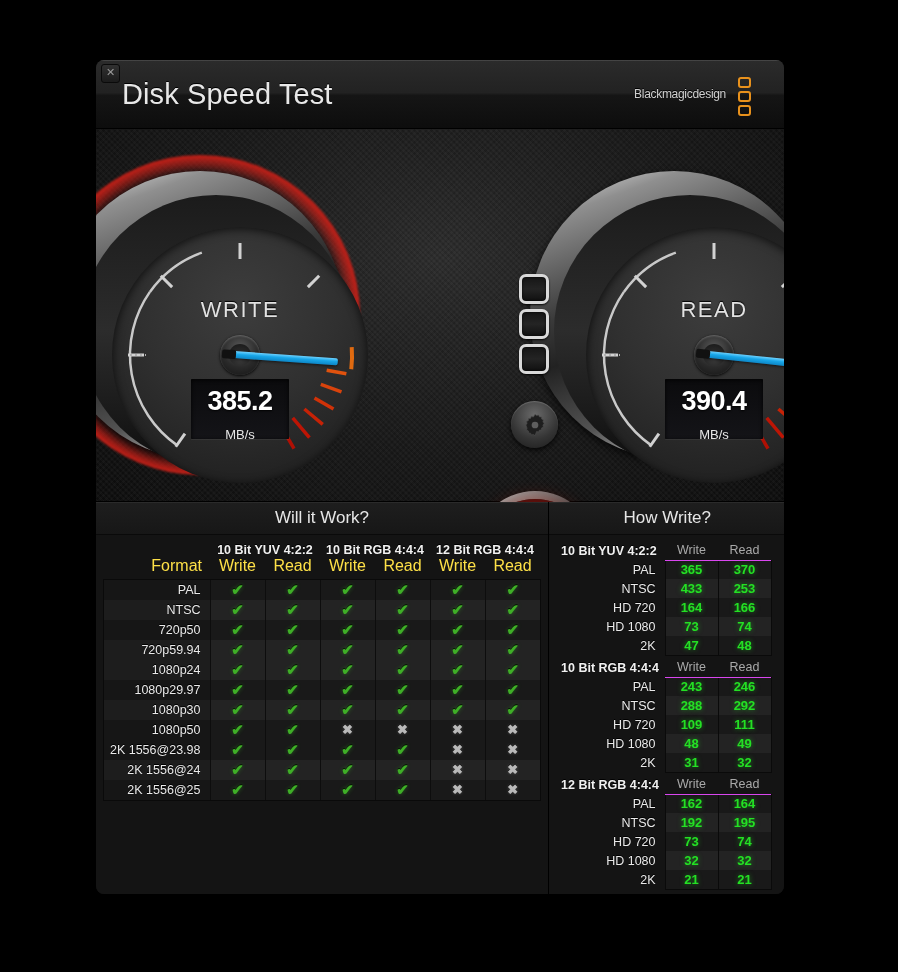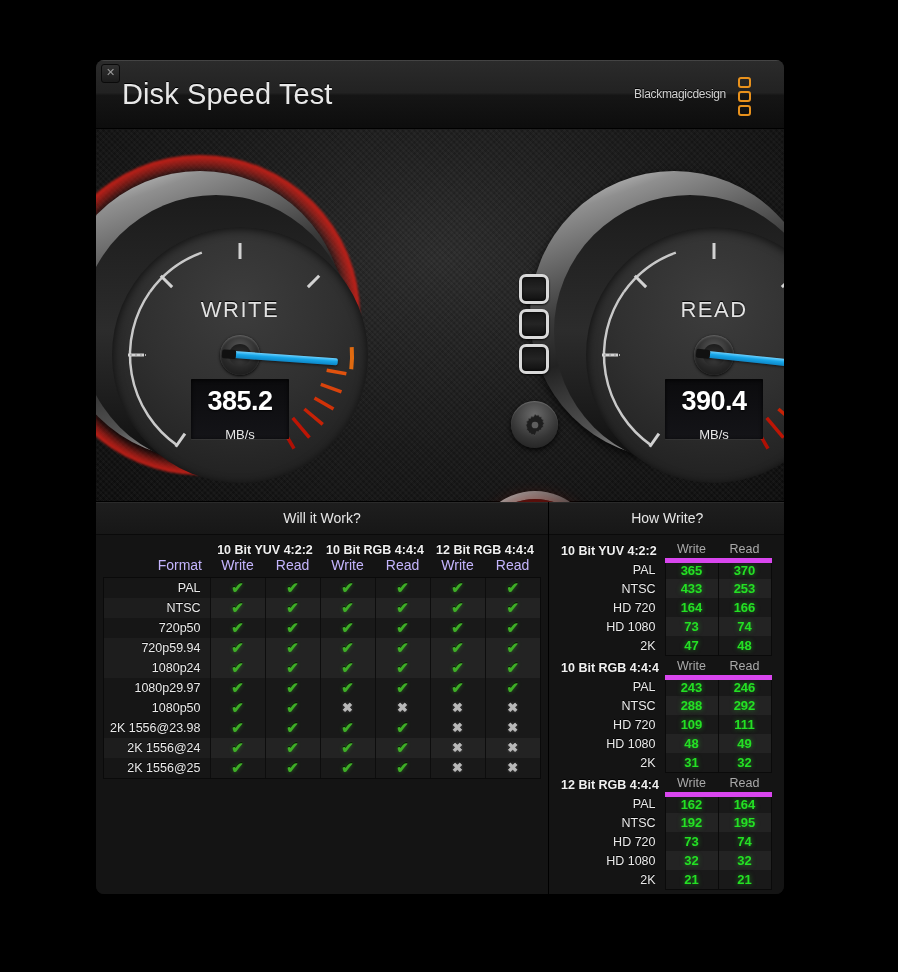--- a/index.html
+++ b/index.html
@@ -104,31 +104,31 @@
     display:flex;flex-direction:column;align-items:center;justify-content:center;}
   .startinner .sub{font-size:11.5px;color:#e2e2e2;letter-spacing:.6px;text-shadow:0 -1px 1px rgba(0,0,0,.8);}
   .startinner .main{font-size:27px;font-weight:bold;color:#fff;letter-spacing:.5px;margin-top:-1px;
     text-shadow:0 -1px 2px rgba(0,0,0,.85);}
 
   
   .bottom{position:relative;height:393px;background:#141414;display:flex;}
   .panel{position:relative;}
   .panel.left{width:452px;border-right:1px solid #000;}
   .panel.right{flex:1;}
-  .panelhead{height:32px;line-height:32px;text-align:center;font-size:14px;color:#e6e6e6;
+  .panelhead{height:32px;line-height:32px;text-align:center;font-size:17px;color:#e6e6e6;
     background:linear-gradient(#1e1e1e,#171717);
     border-bottom:1px solid #0a0a0a;box-shadow:inset 0 1px 0 rgba(255,255,255,.06);}
 
   
   table{border-collapse:collapse;}
   .wtable{margin:0 8px;width:436px;table-layout:fixed;}
   .wtable th,.wtable td{padding:0;}
   .grouphdr th{font-size:12.5px;font-weight:bold;color:#f0f0f0;text-align:center;padding-top:8px;
     text-shadow:0 -1px 0 #000;}
-  .subhdr th{font-size:14px;color:#c4b5fd;text-align:center;padding-bottom:5px;font-weight:normal;}
+  .subhdr th{font-size:16px;color:#fde047;text-align:center;padding-bottom:5px;font-weight:normal;}
   .subhdr th.fmt{text-align:right;padding-right:8px;}
   .wtable td.fmt{text-align:right;padding-right:9px;font-size:12.5px;color:#e9e9e9;
     text-shadow:0 -1px 0 #000;white-space:nowrap;}
   .wtable tbody tr{height:20px;}
   .wtable tbody tr.odd td.cell{background:#191919;}
   .wtable tbody tr.even td.cell{background:#232323;}
   .wtable tbody tr.odd td.fmt{background:#161616;}
   .wtable tbody tr.even td.fmt{background:#1d1d1d;}
   .wtable td.cell{text-align:center;border-left:1px solid #0d0d0d;}
   .wtable tbody{box-shadow:0 0 0 1px #0a0a0a;}
@@ -143,21 +143,21 @@
   .ftable td{padding:0;font-size:12.5px;}
   .ftable td.grp{font-weight:bold;color:#f0f0f0;text-align:left;padding-left:2px;text-shadow:0 -1px 0 #000;}
   .ftable td.colh{color:#a9a9a9;text-align:center;}
   .ftable td.fmt{text-align:right;padding-right:9px;color:#e9e9e9;text-shadow:0 -1px 0 #000;}
   .ftable td.num{text-align:center;color:#24e024;font-weight:bold;font-size:13px;
     text-shadow:0 0 5px rgba(30,230,30,.5);}
   .ftable tr.odd td.num{background:#191919;}
   .ftable tr.even td.num{background:#232323;}
   .ftable td.num.w{border-left:1px solid #0a0a0a;}
   .ftable td.num.r{border-left:1px solid #0a0a0a;border-right:1px solid #0a0a0a;}
-  .ftable tr.first td.num{border-top:5px solid #d946ef;}
+  .ftable tr.first td.num{border-top:1px solid #d946ef;}
   .ftable tr.last td.num{border-bottom:1px solid #0a0a0a;}
   .ftable tr.spacer{height:3px;}
 </style>
 </head>
 <body>
 
 <div id="app">
 
   <div class="titlebar">
     <div class="closebtn">✕</div>
@@ -358,20 +358,29 @@
             </tr>
             <tr class="odd">
               <td class="fmt">1080p29.97</td>
               <td class="cell"><span class="ok">✔</span></td>
               <td class="cell"><span class="ok">✔</span></td>
               <td class="cell"><span class="ok">✔</span></td>
               <td class="cell"><span class="ok">✔</span></td>
               <td class="cell"><span class="ok">✔</span></td>
               <td class="cell"><span class="ok">✔</span></td>
             </tr>
+            <tr class="even">
+              <td class="fmt">1080p30</td>
+              <td class="cell"><span class="ok">✔</span></td>
+              <td class="cell"><span class="ok">✔</span></td>
+              <td class="cell"><span class="ok">✔</span></td>
+              <td class="cell"><span class="ok">✔</span></td>
+              <td class="cell"><span class="ok">✔</span></td>
+              <td class="cell"><span class="ok">✔</span></td>
+            </tr>
             <tr class="odd">
               <td class="fmt">1080p50</td>
               <td class="cell"><span class="ok">✔</span></td>
               <td class="cell"><span class="ok">✔</span></td>
               <td class="cell"><span class="no">✖</span></td>
               <td class="cell"><span class="no">✖</span></td>
               <td class="cell"><span class="no">✖</span></td>
               <td class="cell"><span class="no">✖</span></td>
             </tr>
             <tr class="odd">

